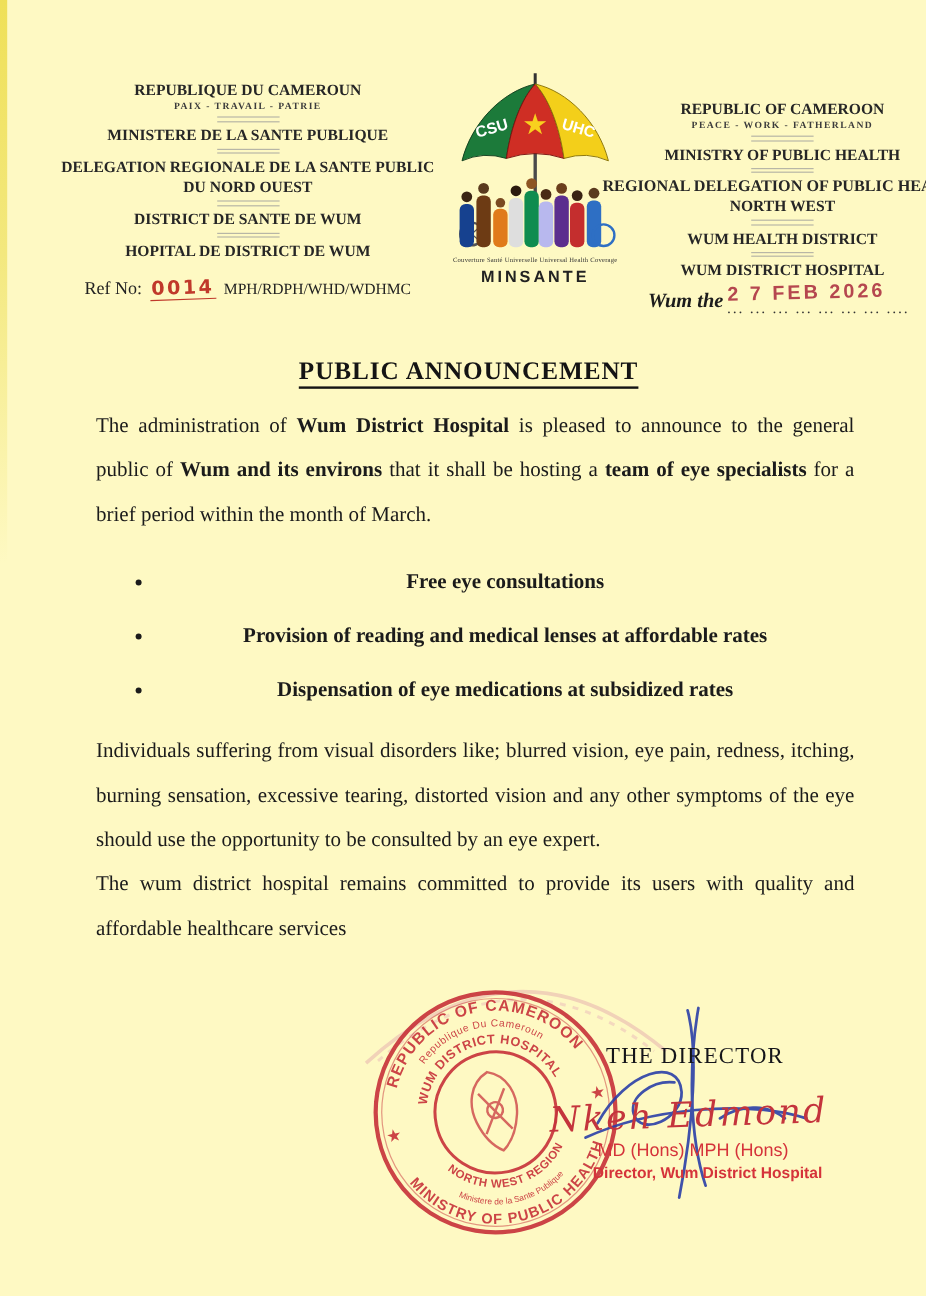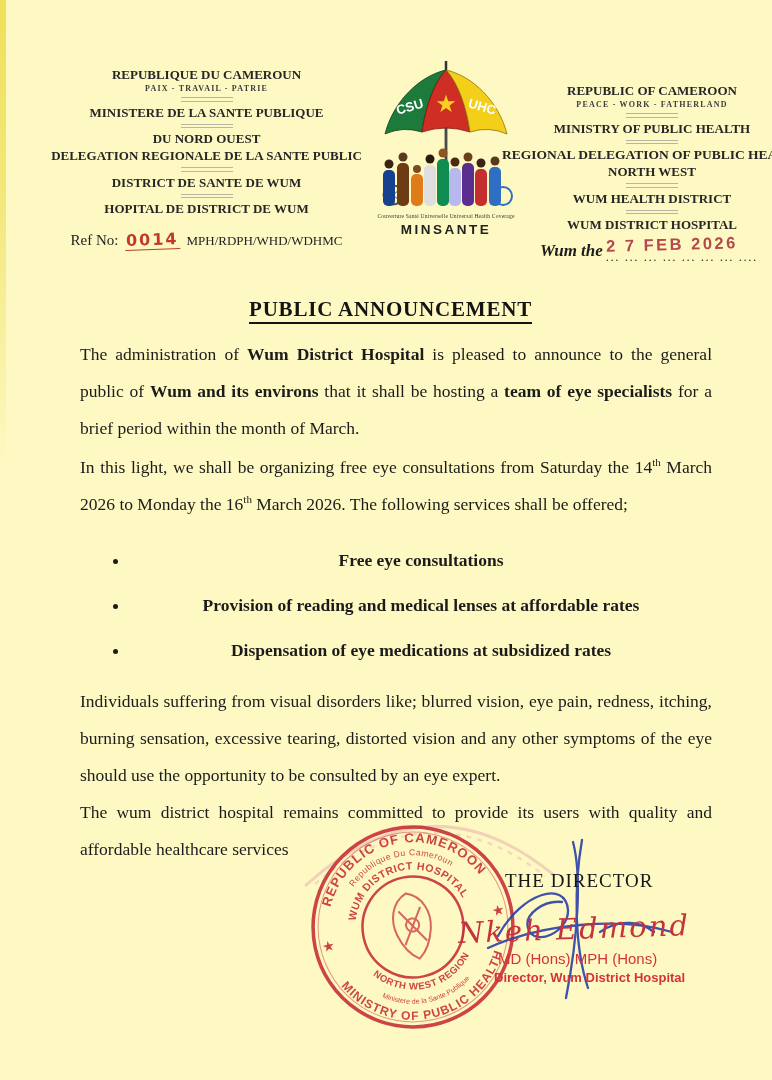--- a/index.html
+++ b/index.html
@@ -64,22 +64,22 @@
 
 <div class="page">
   <div class="edge-left"></div>
 
   <div class="col col-left">
     <div class="hl main">REPUBLIQUE DU CAMEROUN</div>
     <div class="hl sub">PAIX - TRAVAIL - PATRIE</div>
     <div class="sep"></div>
     <div class="hl main">MINISTERE DE LA SANTE PUBLIQUE</div>
     <div class="sep"></div>
+    <div class="hl main">DELEGATION REGIONALE DE LA SANTE PUBLIC</div>
     <div class="hl main">DU NORD OUEST</div>
-    <div class="hl main">DELEGATION REGIONALE DE LA SANTE PUBLIC</div>
     <div class="sep"></div>
     <div class="hl main">DISTRICT DE SANTE DE WUM</div>
     <div class="sep"></div>
     <div class="hl main">HOPITAL DE DISTRICT DE WUM</div>
     <div class="ref-line">
       <span>Ref No:</span>
       <span class="ref-num">0014</span>
       <span class="ref-suffix">MPH/RDPH/WHD/WDHMC</span>
     </div>
   </div>
@@ -146,21 +146,20 @@
       <span class="dots">... ... ... ... ... ... ... ....</span>
     </span>
   </div>
 
   <div class="title">
     <span>PUBLIC ANNOUNCEMENT</span>
   </div>
 
   <div class="body-text">
     <p class="p1"><span>The administration of </span><b>Wum District Hospital</b><span> is pleased to announce to the general public of </span><b>Wum and its environs</b><span> that it shall be hosting a </span><b>team of eye specialists</b><span> for a brief period within the month of March.</span></p>
-    <p class="p2"><span>In this light, we shall be organizing free eye consultations from Saturday the 14</span><span class="sup">th</span><span> March 2026 to Monday the 16</span><span class="sup">th</span><span> March 2026. The following services shall be offered;</span></p>
     <ul>
       <li>Free eye consultations</li>
       <li>Provision of reading and medical lenses at affordable rates</li>
       <li>Dispensation of eye medications at subsidized rates</li>
     </ul>
     <p class="p3">Individuals suffering from visual disorders like; blurred vision, eye pain, redness, itching, burning sensation, excessive tearing, distorted vision and any other symptoms of the eye should use the opportunity to be consulted by an eye expert.</p>
     <p class="p4">The wum district hospital remains committed to provide its users with quality and affordable healthcare services</p>
   </div>
 
   <svg class="ghost-stamp" viewBox="0 0 280 95">

